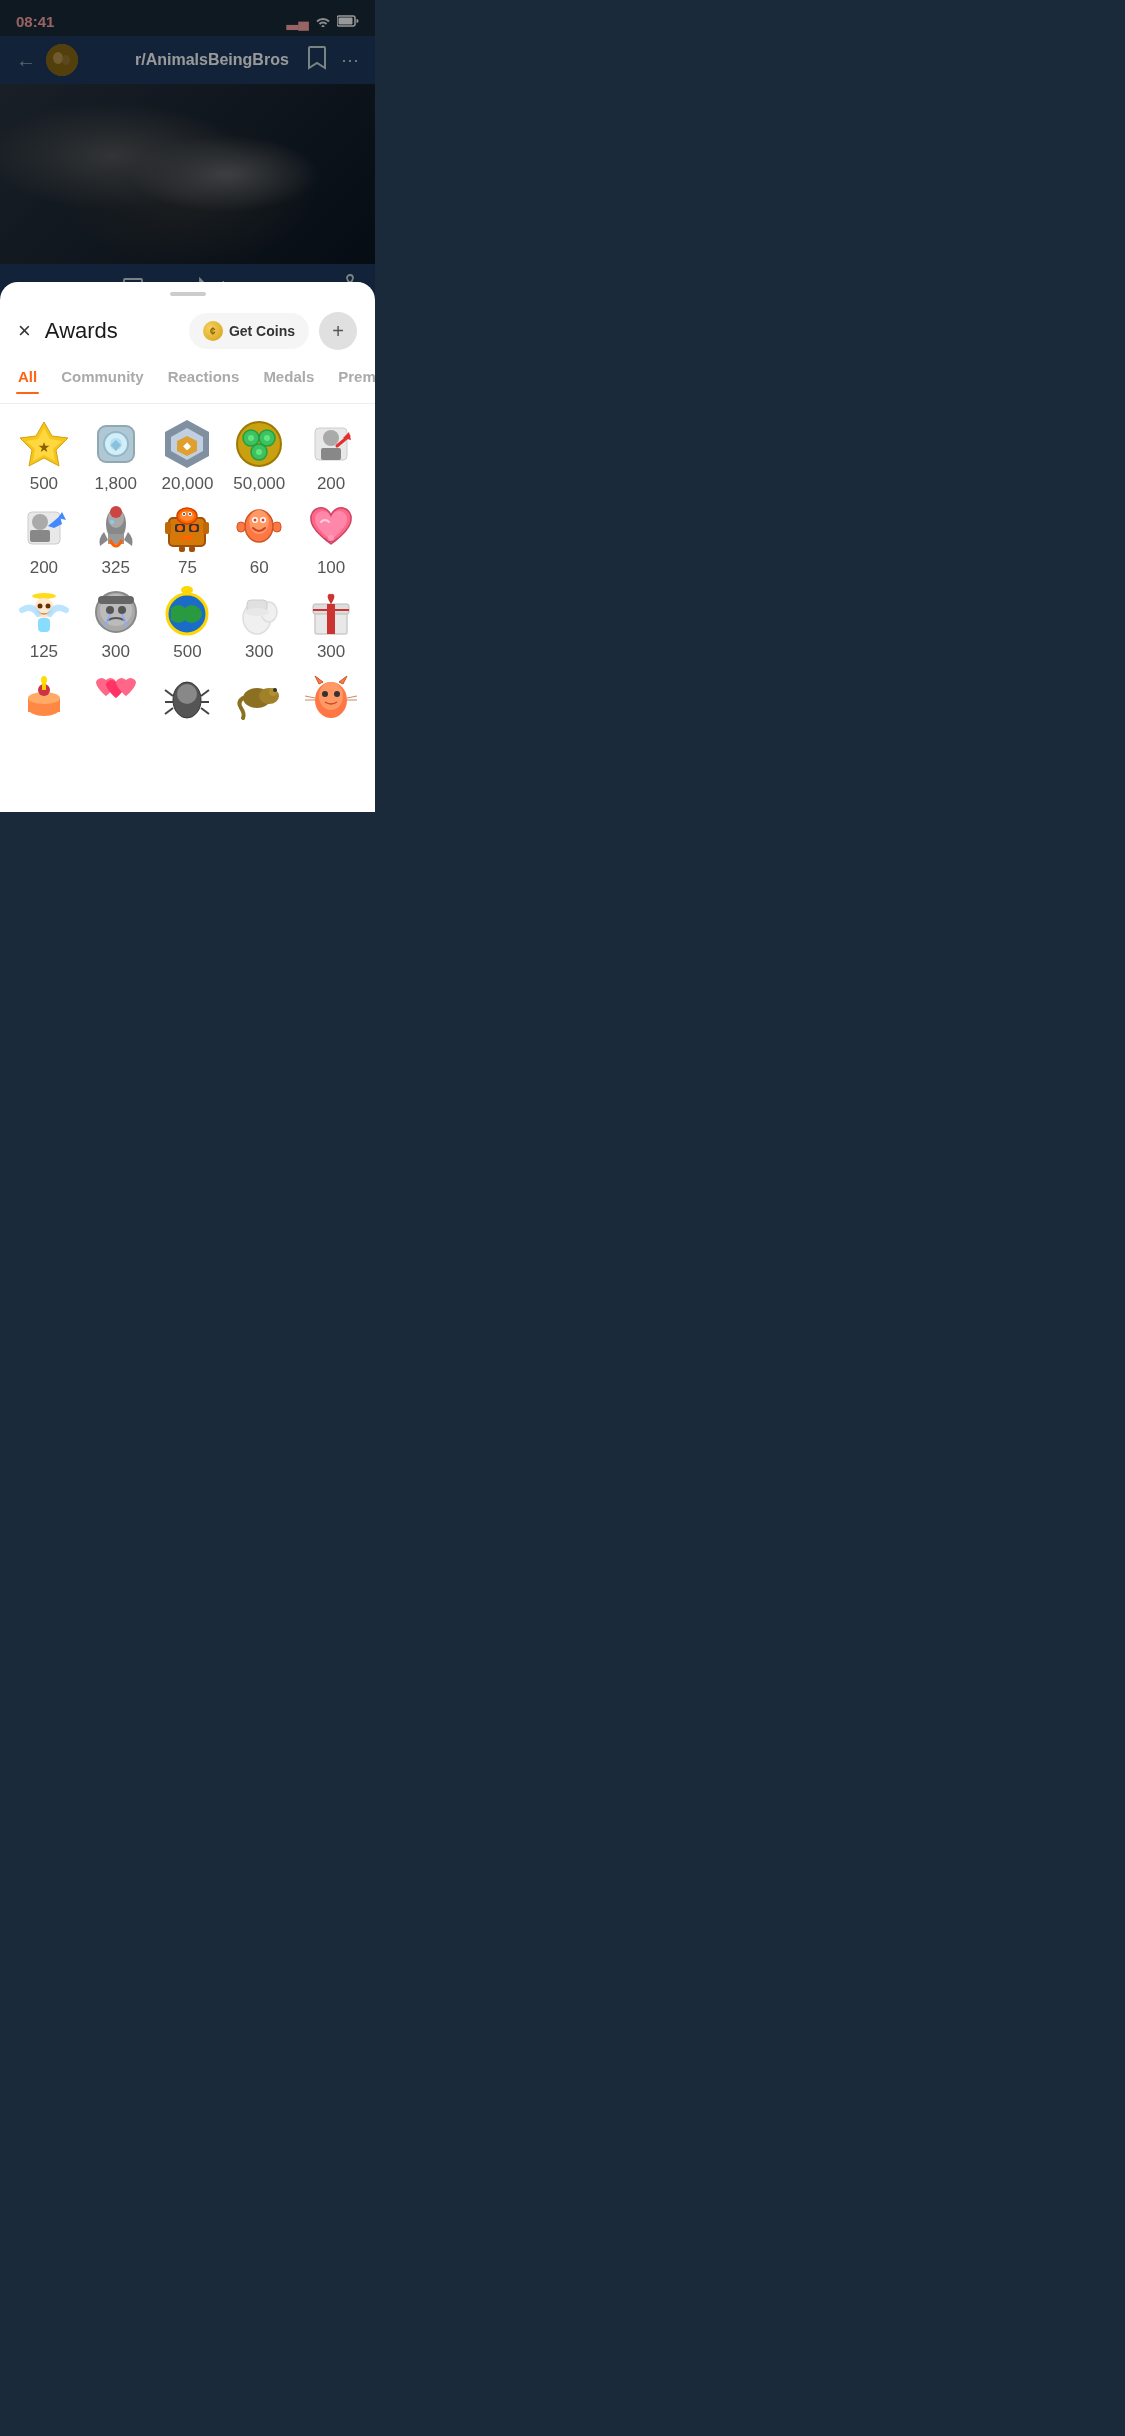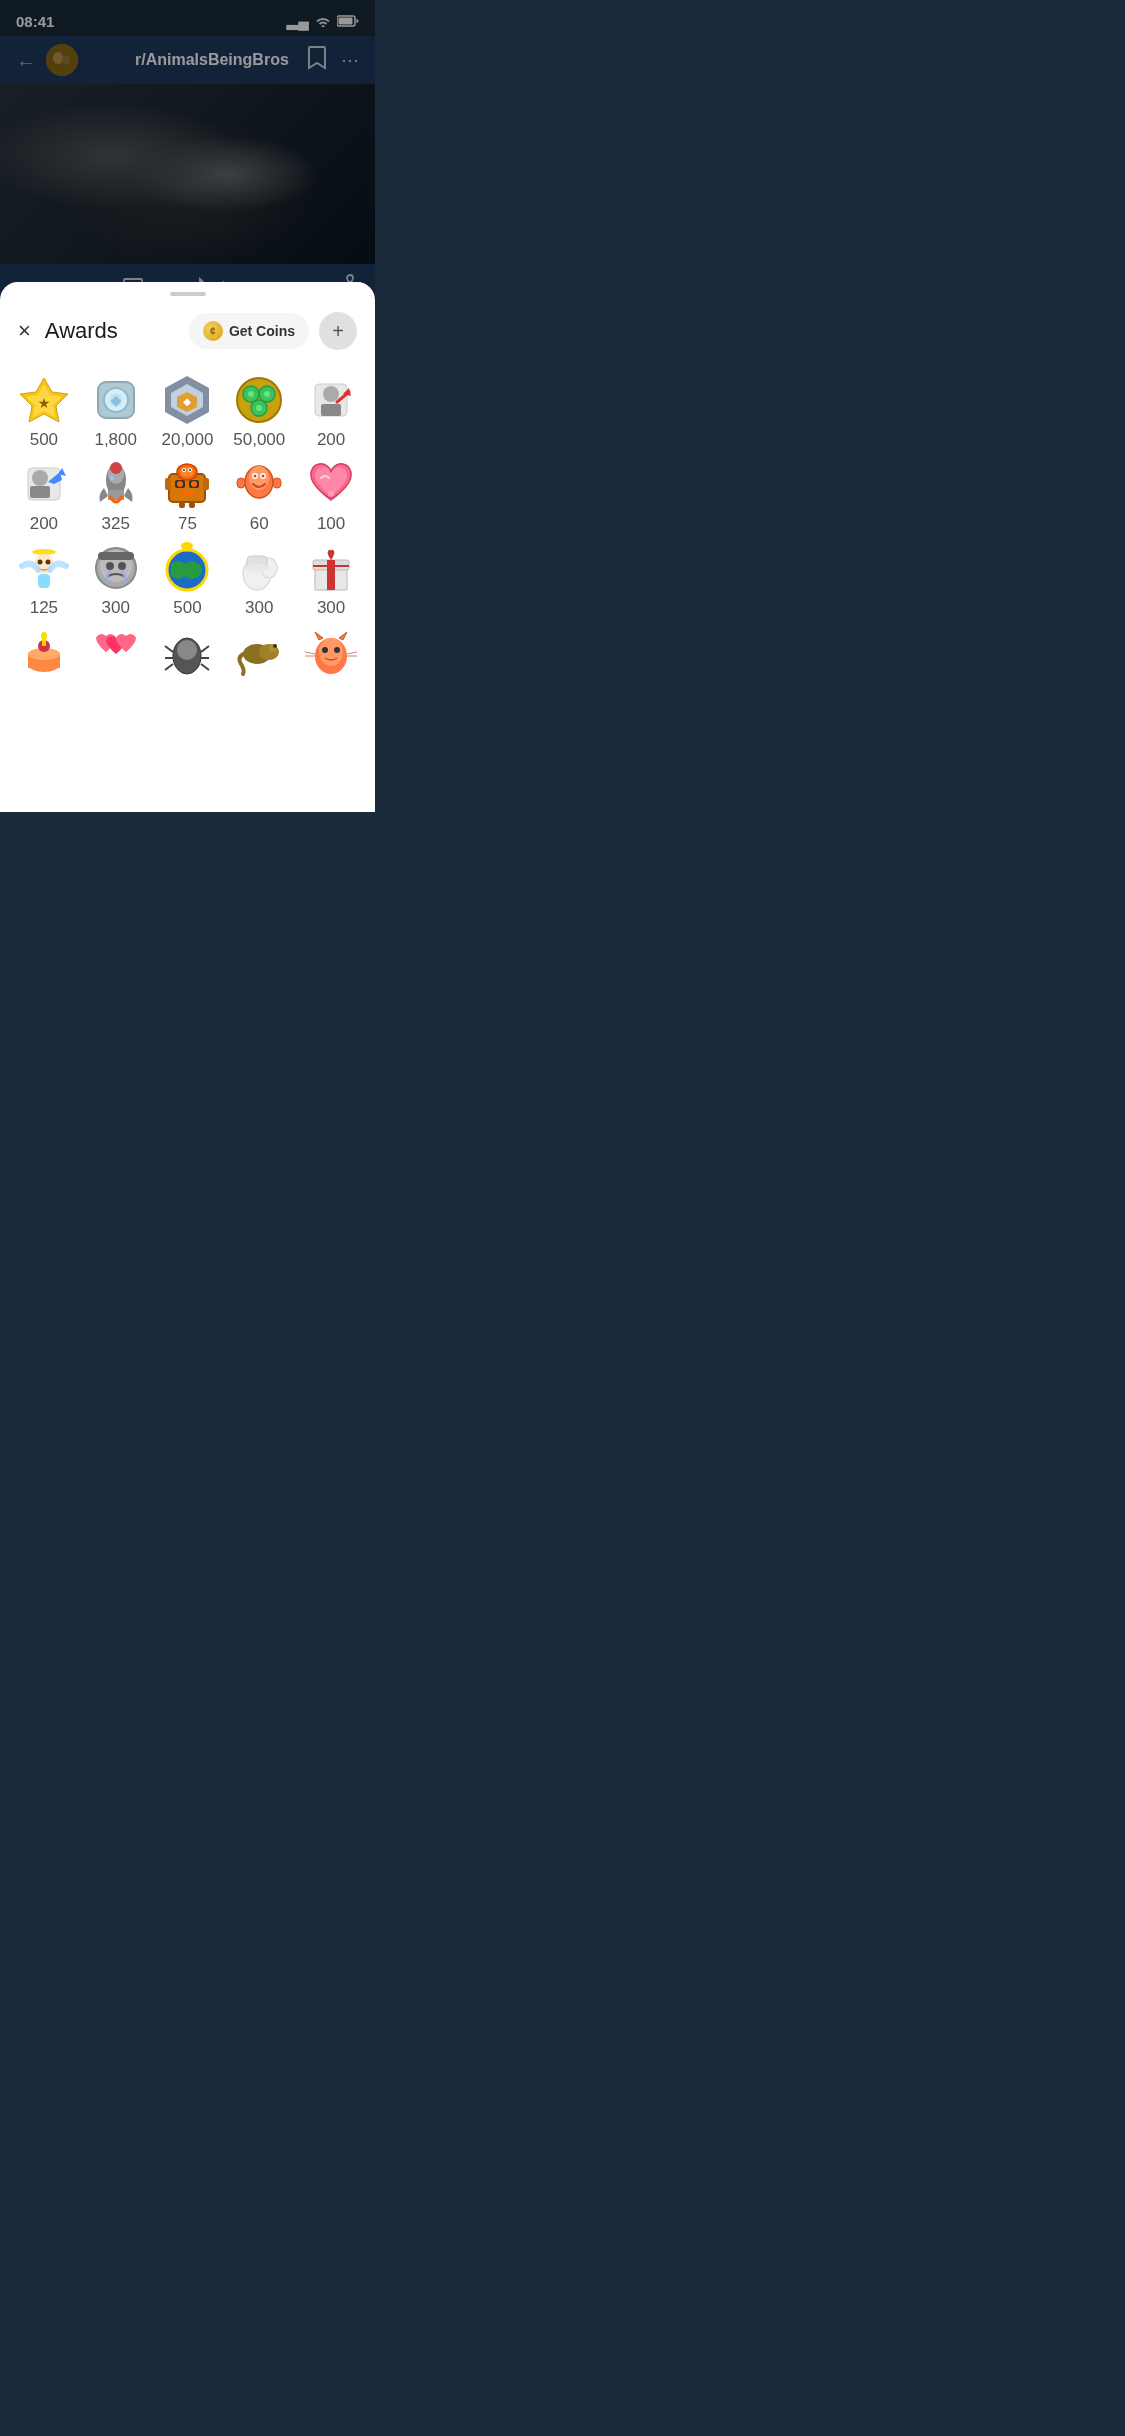--- a/index.html
+++ b/index.html
@@ -12,21 +12,21 @@
       overflow-x: hidden;
       position: relative;
     }
 
     
     .status-bar {
       display: flex;
       justify-content: space-between;
       align-items: center;
       padding: 12px 16px 6px;
-      color: #ffffff;
+      color: #fca5a5;
       font-size: 15px;
       font-weight: 600;
     }
     .status-right {
       display: flex;
       align-items: center;
       gap: 6px;
     }
 
     
@@ -475,20 +475,37 @@
       <div class="get-coins-btn">
         <div class="get-coins-inner">
           <div class="coin-icon">¢</div>
           <span class="get-coins-text">Get Coins</span>
         </div>
       </div>
       <div class="plus-btn">+</div>
     </div>
   </div>
 
+  <div class="award-tabs">
+    <div class="award-tab active">
+      <span>All</span>
+    </div>
+    <div class="award-tab inactive">
+      <span>Community</span>
+    </div>
+    <div class="award-tab inactive">
+      <span>Reactions</span>
+    </div>
+    <div class="award-tab inactive">
+      <span>Medals</span>
+    </div>
+    <div class="award-tab inactive">
+      <span>Prem</span>
+    </div>
+  </div>
 
   <div class="award-grid">
 
     <div class="award-item">
       <svg class="award-svg" viewBox="0 0 52 52">
         <polygon points="26,4 34,18 50,20 38,32 41,48 26,40 11,48 14,32 2,20 18,18" fill="#f5c518" stroke="#d4a010" stroke-width="1"></polygon>
         <polygon points="26,10 32,21 44,23 35,31 37,43 26,37 15,43 17,31 8,23 20,21" fill="#ffd740"></polygon>
         <text x="26" y="34" text-anchor="middle" font-size="14" fill="#8a6000">★</text>
       </svg>
       <span class="award-cost">500</span>

